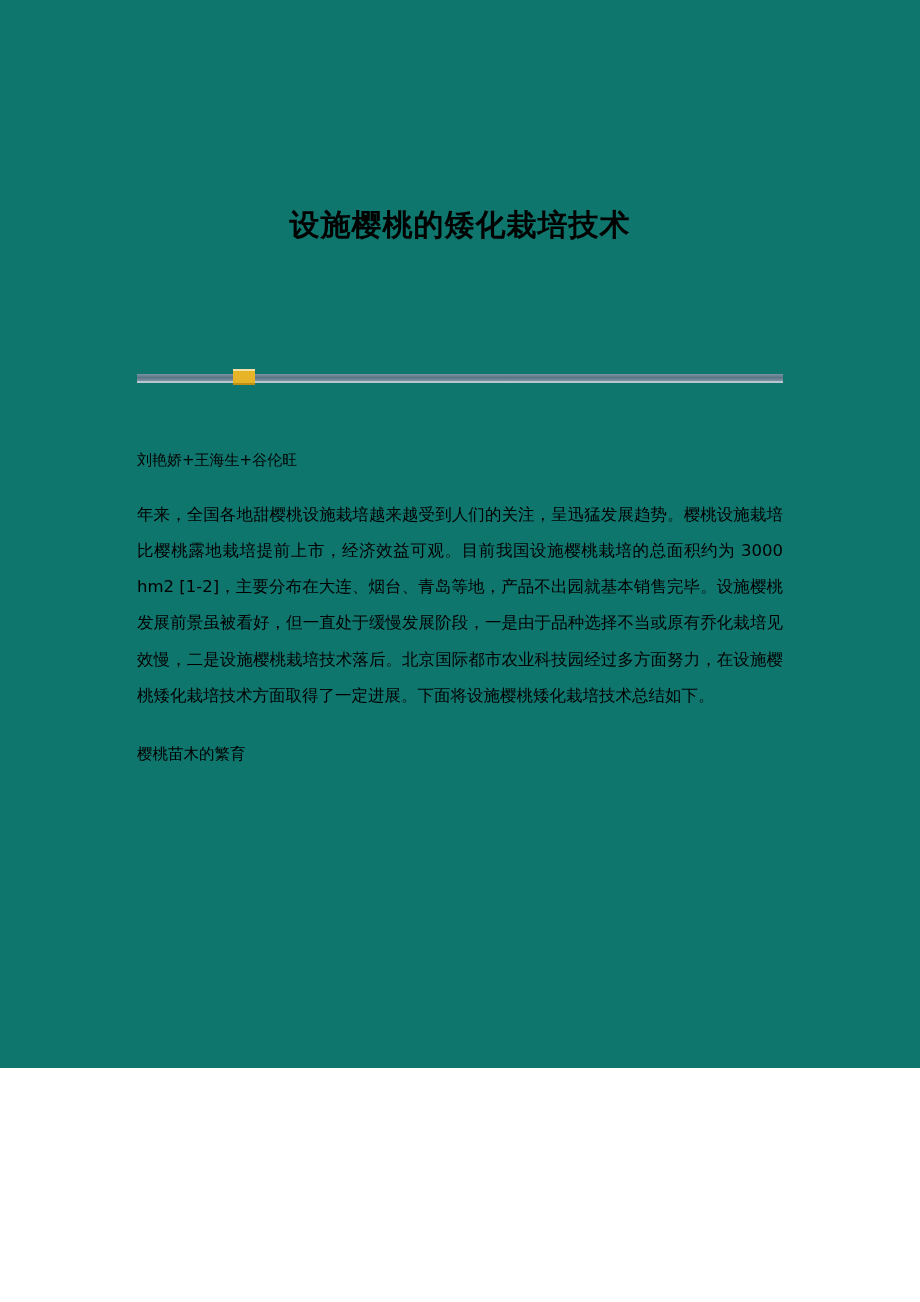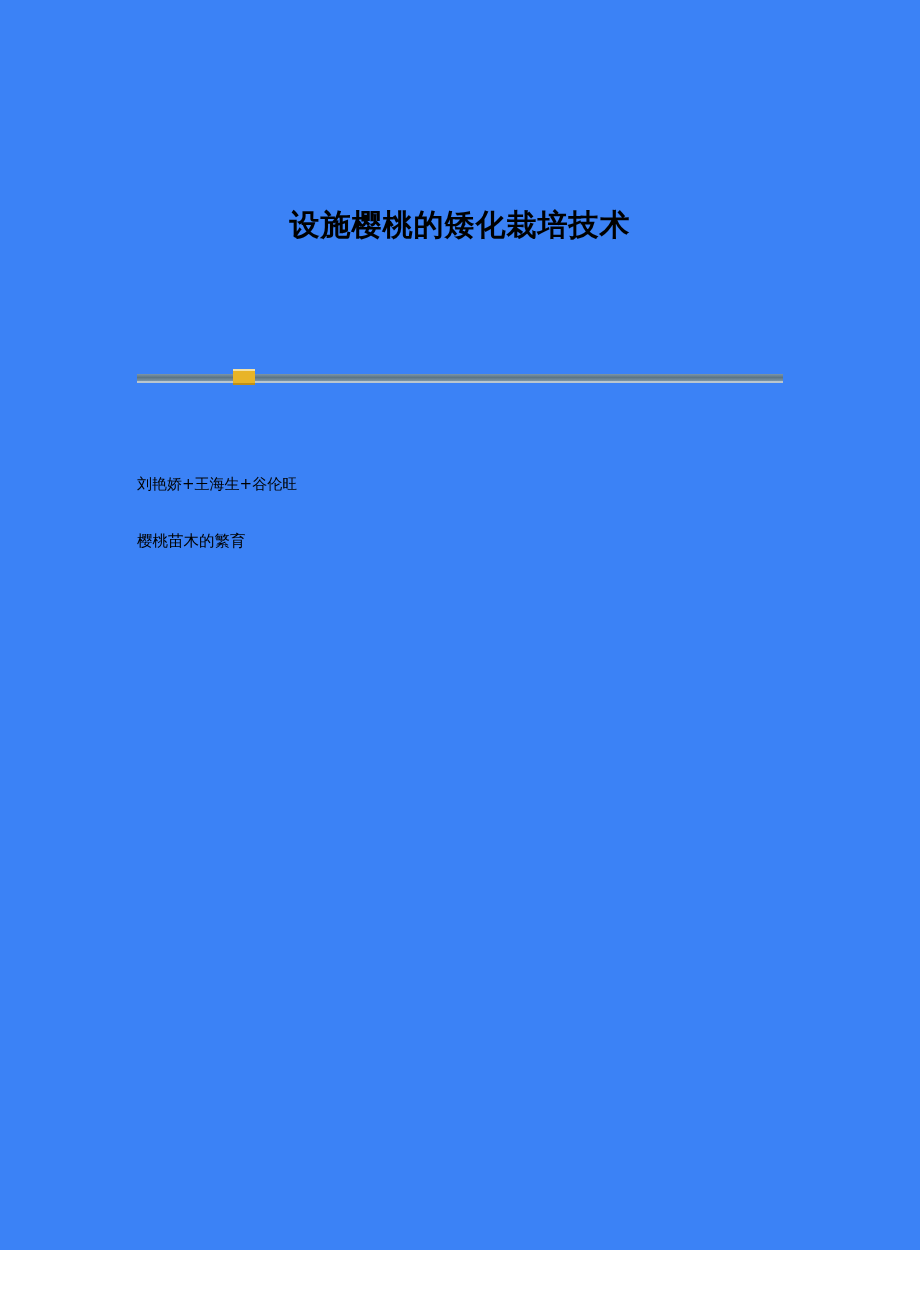--- a/index.html
+++ b/index.html
@@ -6,22 +6,22 @@
     margin: 0;
     padding: 0;
     background: #ffffff;
   }
   body {
     font-family: "Liberation Serif", "DejaVu Serif", serif;
   }
   .page {
     position: relative;
     width: 920px;
-    height: 1250px;
-    background: #3b82f6;
+    height: 1068px;
+    background: #0f766e;
     overflow: hidden;
     box-sizing: border-box;
   }
   .content {
     position: absolute;
     left: 137px;
     top: 0;
     width: 646px;
   }
   .doc-title {
@@ -61,21 +61,21 @@
     left: 96px;
     top: 0;
     width: 22px;
     height: 16px;
     background: #e8b427;
     border-top: 2px solid #f2e1a6;
     border-bottom: 2px solid #c08f16;
     box-sizing: border-box;
   }
   .author {
-    margin-top: 85px;
+    margin-top: 61px;
     font-size: 15px;
     color: #000000;
     line-height: 1.9;
     font-family: "DejaVu Sans", "Liberation Sans", sans-serif;
   }
   p.body-text {
     margin: 22px 0 0 0;
     font-size: 16.5px;
     line-height: 2.2;
     color: #000000;
@@ -84,37 +84,38 @@
     font-family: "DejaVu Sans", "Liberation Sans", sans-serif;
   }
   p.body-text.first {
     margin-top: 26px;
   }
   .section-head {
     margin-top: 26px;
     font-size: 15.5px;
     line-height: 2;
     color: #000000;
-    font-family: Liberation Serif, serif;
+    font-family: Liberation Mono, monospace;
   }
 </style>
 </head>
 <body>
 
 <div class="page">
   <div class="content">
 
     <h1 class="doc-title">设施樱桃的矮化栽培技术</h1>
 
     <div class="divider">
       <div class="divider-bar"></div>
       <div class="divider-bar-light"></div>
       <div class="divider-ornament"></div>
     </div>
 
     <div class="author">刘艳娇+王海生+谷伦旺</div>
 
 
+    <p class="body-text">年来，全国各地甜樱桃设施栽培越来越受到人们的关注，呈迅猛发展趋势。樱桃设施栽培比樱桃露地栽培提前上市，经济效益可观。目前我国设施樱桃栽培的总面积约为 3000 hm2 [1-2]，主要分布在大连、烟台、青岛等地，产品不出园就基本销售完毕。设施樱桃发展前景虽被看好，但一直处于缓慢发展阶段，一是由于品种选择不当或原有乔化栽培见效慢，二是设施樱桃栽培技术落后。北京国际都市农业科技园经过多方面努力，在设施樱桃矮化栽培技术方面取得了一定进展。下面将设施樱桃矮化栽培技术总结如下。</p>
 
     <div class="section-head">樱桃苗木的繁育</div>
 
   </div>
 </div>
 
 </body></html>

